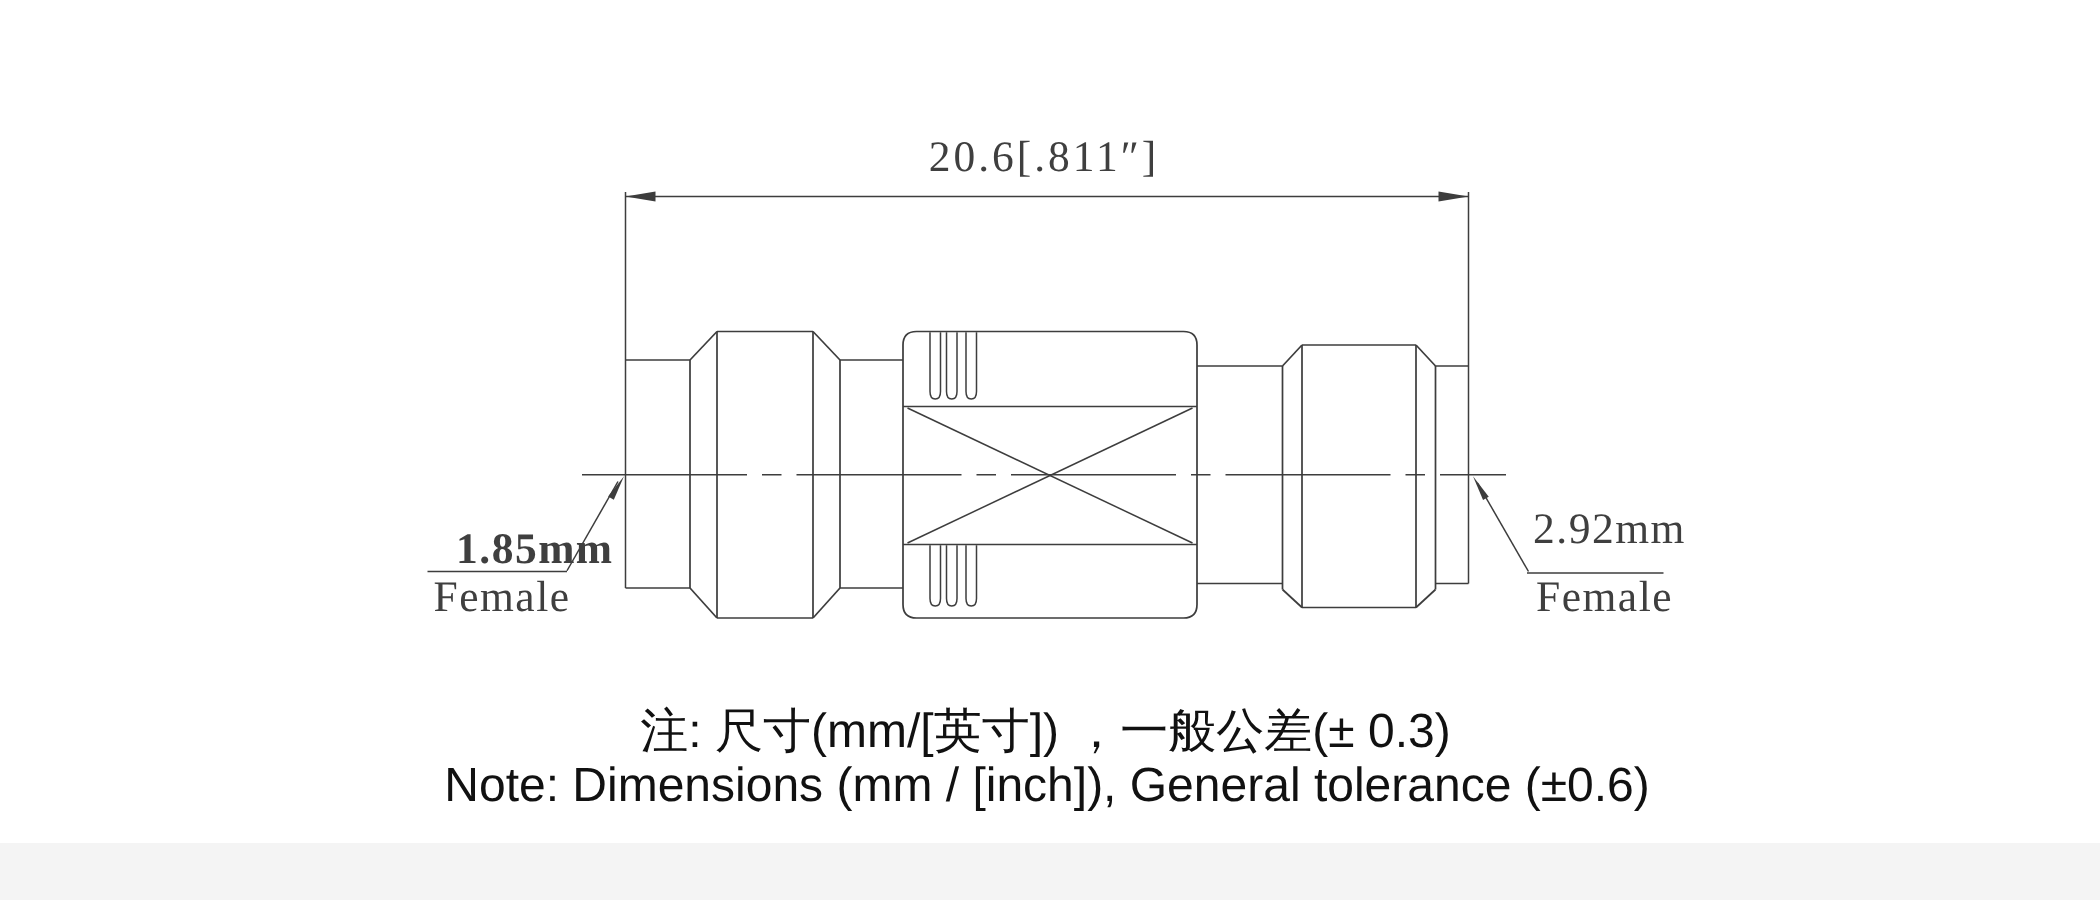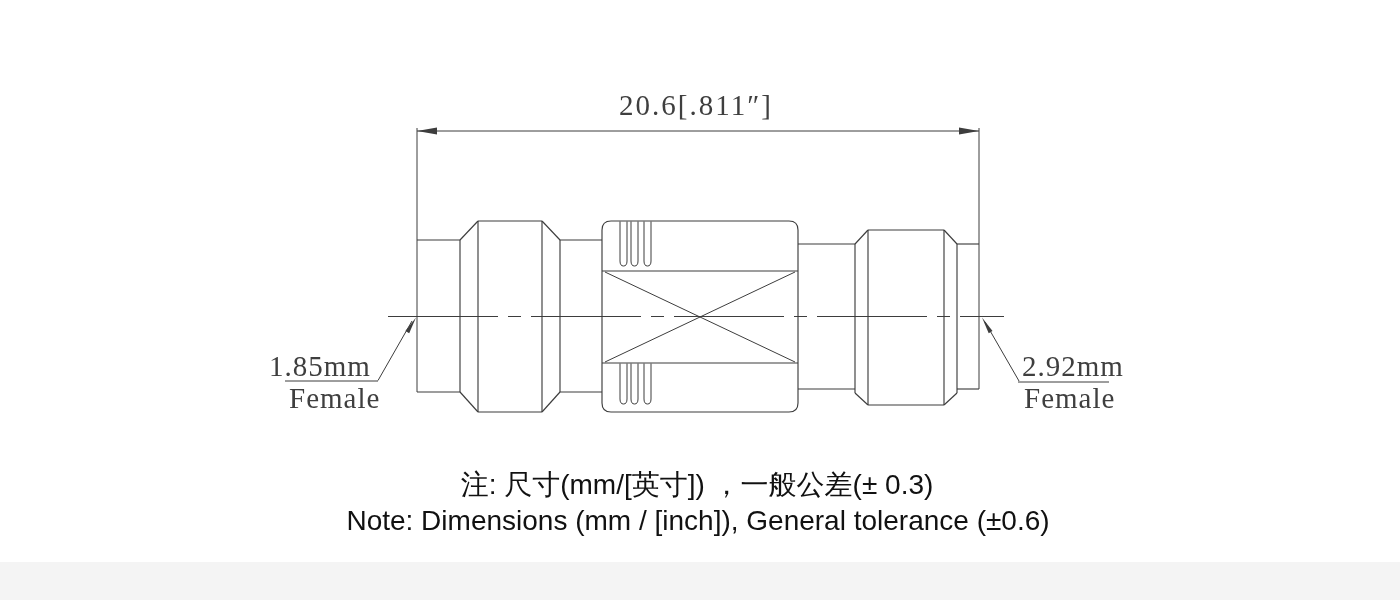--- a/index.html
+++ b/index.html
@@ -25,28 +25,28 @@
   .cadtext{
     position:absolute;
     color:var(--drawing_text);
     font-family:"Liberation Serif","DejaVu Serif",serif;
     font-size:29px;
     line-height:1;
     white-space:nowrap;
     letter-spacing:1px;
   }
   .dim-label{top:91px;left:696px;transform:translateX(-50%);letter-spacing:2px;}
-  .lbl-185-size{top:352px;left:269px;}
+  .lbl-185-size{top:352px;left:304px;font-weight:bold;}
   .lbl-185-gender{top:384px;left:289px;}
-  .lbl-292-size{top:352px;left:1022px;}
+  .lbl-292-size{top:339px;left:1022px;}
   .lbl-292-gender{top:384px;left:1024px;}
   .note{
     position:absolute;
     color:var(--note_text);
-    font-size:28px;
+    font-size:32px;
     line-height:1.25;
     white-space:nowrap;
     transform:translateX(-50%);
   }
   .note-zh{top:467px;left:697px;}
   .note-en{top:503px;left:698px;}
 </style>
 </head>
 <body>
 

